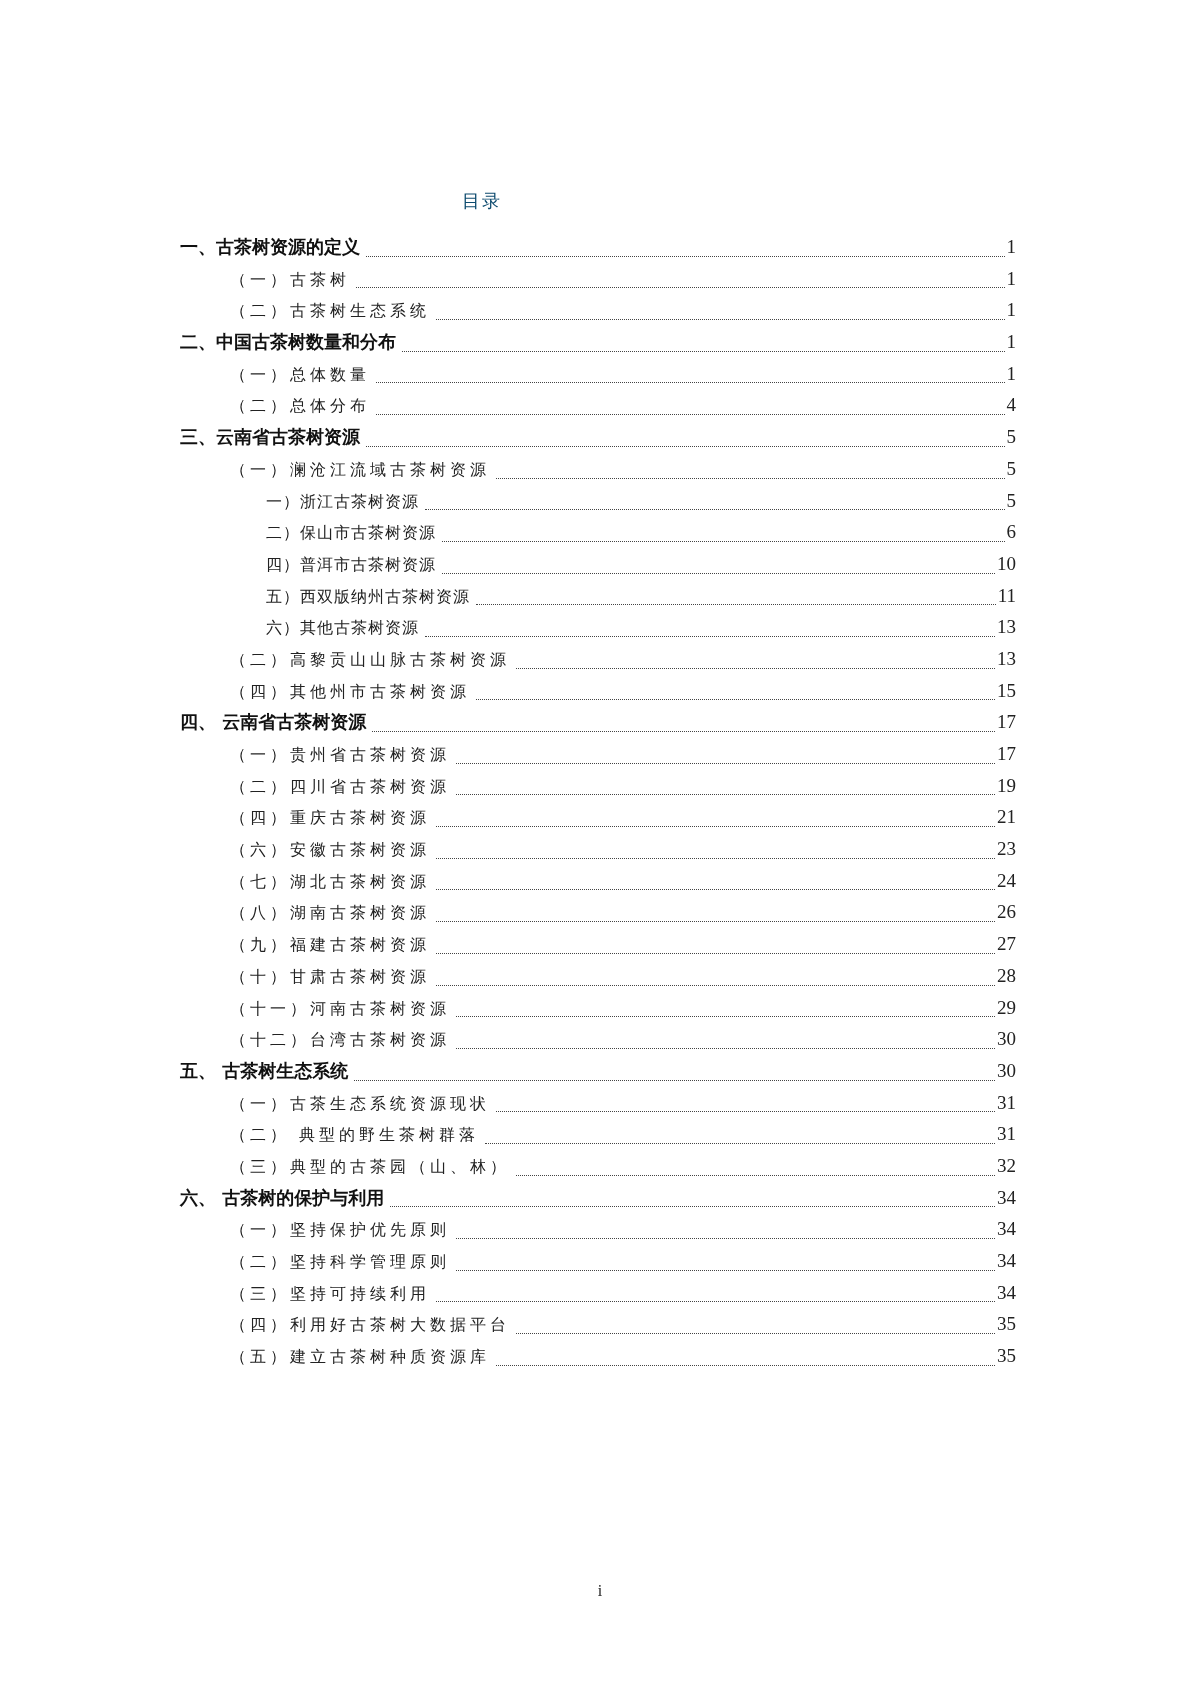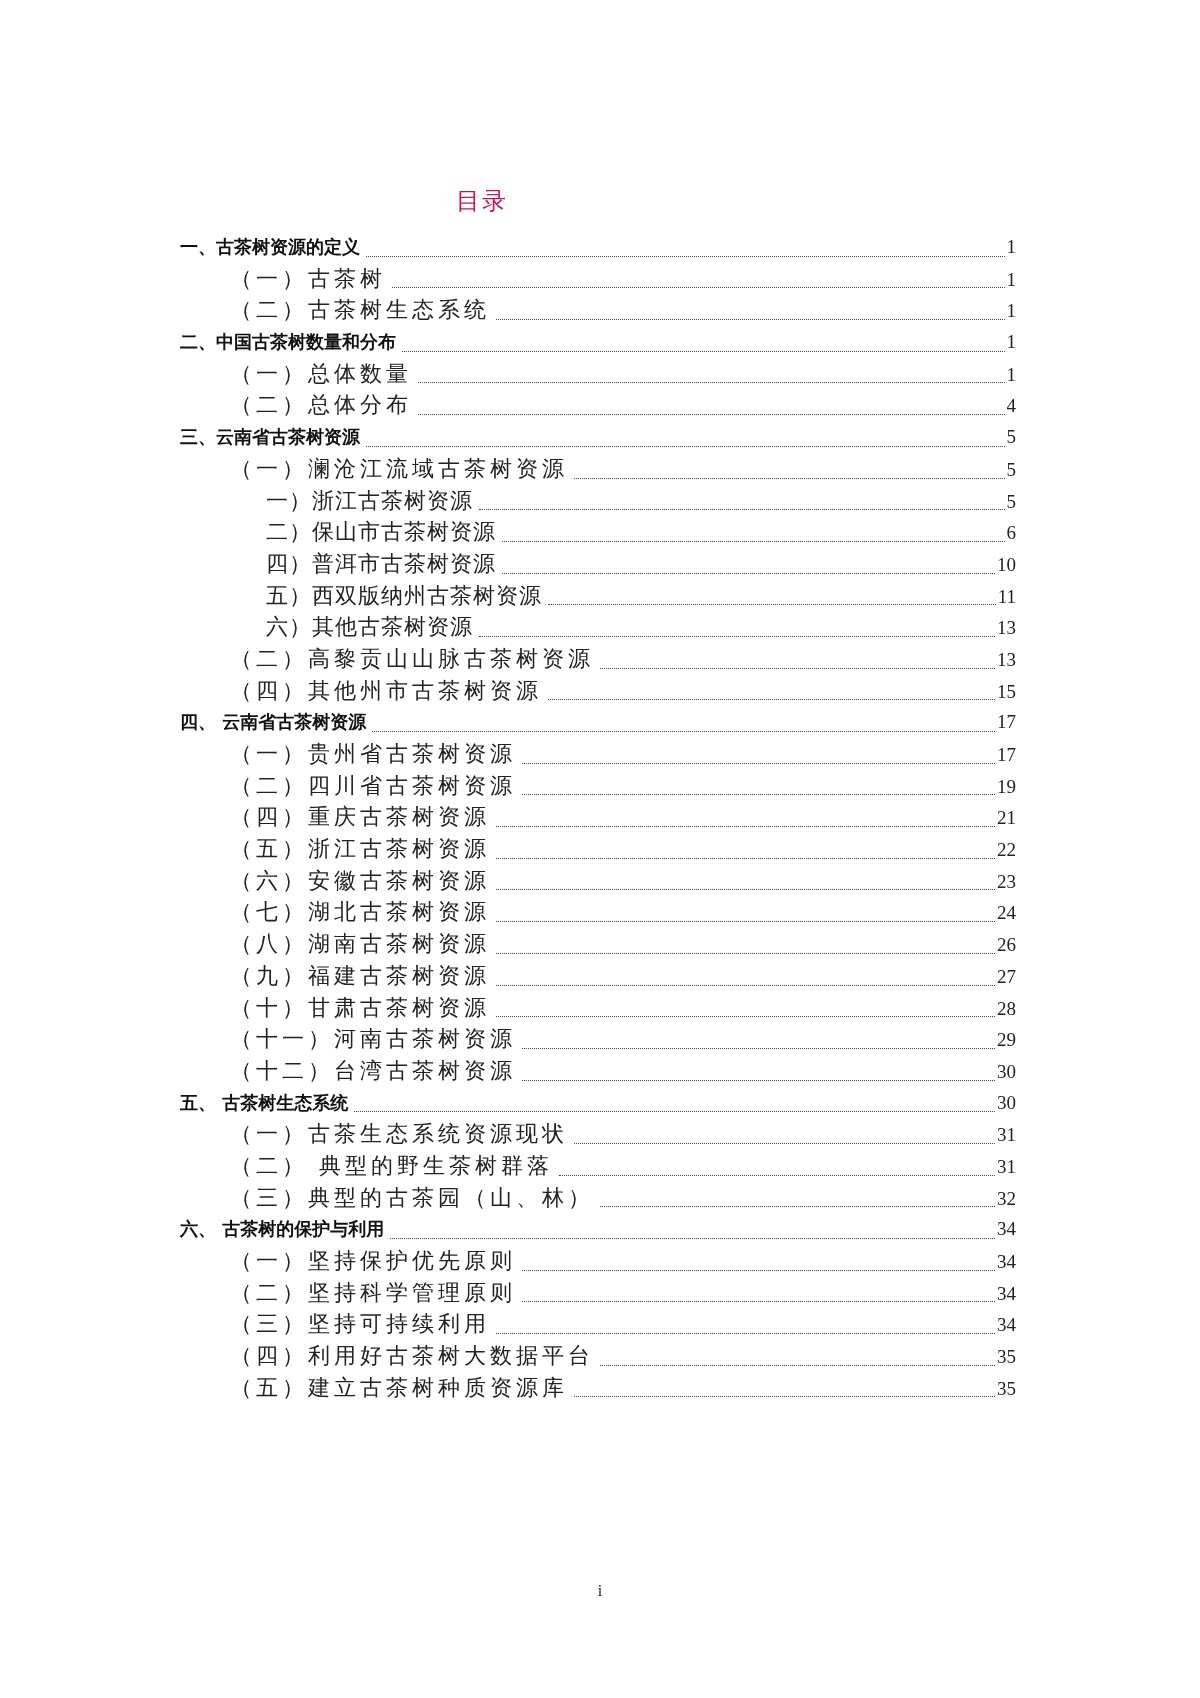--- a/index.html
+++ b/index.html
@@ -15,40 +15,40 @@
       font-family: "DejaVu Serif", "Liberation Serif", serif;
       color: #1a1a1a;
     }
     .page-title {
       position: absolute;
       top: 183px;
       left: 0;
       width: 964px;
       text-align: center;
       font-family: "DejaVu Sans", "Liberation Sans", sans-serif;
-      font-size: 24px;
+      font-size: 18px;
       line-height: 36px;
-      color: #be185d;
+      color: #0c4a6e;
       letter-spacing: 2px;
     }
     .toc {
       position: absolute;
       top: 236px;
       left: 180px;
       width: 836px;
     }
     .toc-row {
       display: flex;
       align-items: baseline;
       height: 31.7px;
       white-space: nowrap;
     }
     .toc-row .label {
       flex: 0 0 auto;
-      font-size: 22px;
+      font-size: 16px;
       line-height: 22px;
       padding-right: 4px;
     }
     .toc-row.level-1 .label {
       font-family: "DejaVu Sans", "Liberation Sans", sans-serif;
       font-weight: bold;
       font-size: 18px;
       color: #111;
     }
     .toc-row.level-2 { padding-left: 50px; }
@@ -177,25 +177,20 @@
       <span class="label">（二）四川省古茶树资源</span>
       <span class="leader"></span>
       <span class="page">19</span>
     </div>
     <div class="toc-row level-2">
       <span class="label">（四）重庆古茶树资源</span>
       <span class="leader"></span>
       <span class="page">21</span>
     </div>
     <div class="toc-row level-2">
-      <span class="label">（五）浙江古茶树资源</span>
-      <span class="leader"></span>
-      <span class="page">22</span>
-    </div>
-    <div class="toc-row level-2">
       <span class="label">（六）安徽古茶树资源</span>
       <span class="leader"></span>
       <span class="page">23</span>
     </div>
     <div class="toc-row level-2">
       <span class="label">（七）湖北古茶树资源</span>
       <span class="leader"></span>
       <span class="page">24</span>
     </div>
     <div class="toc-row level-2">

